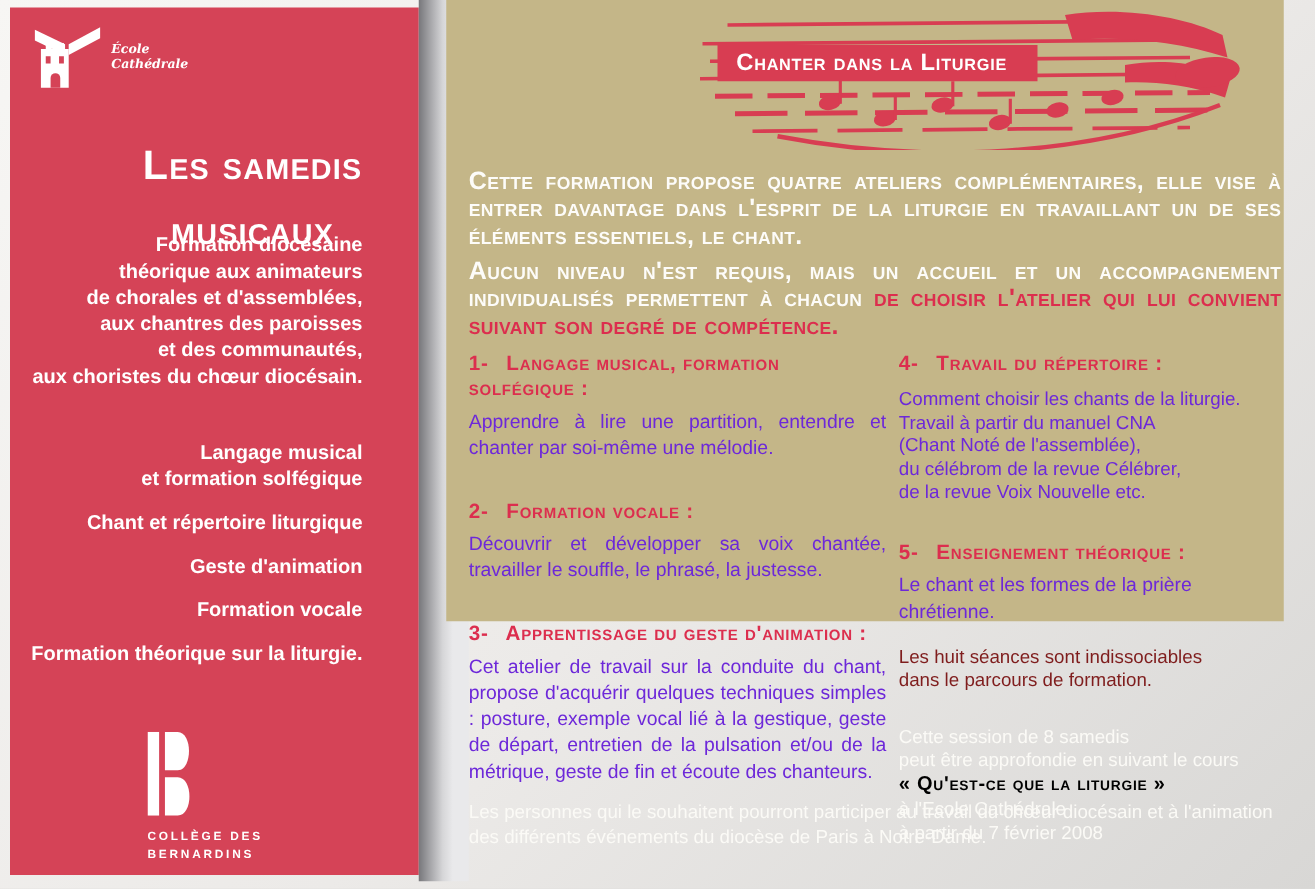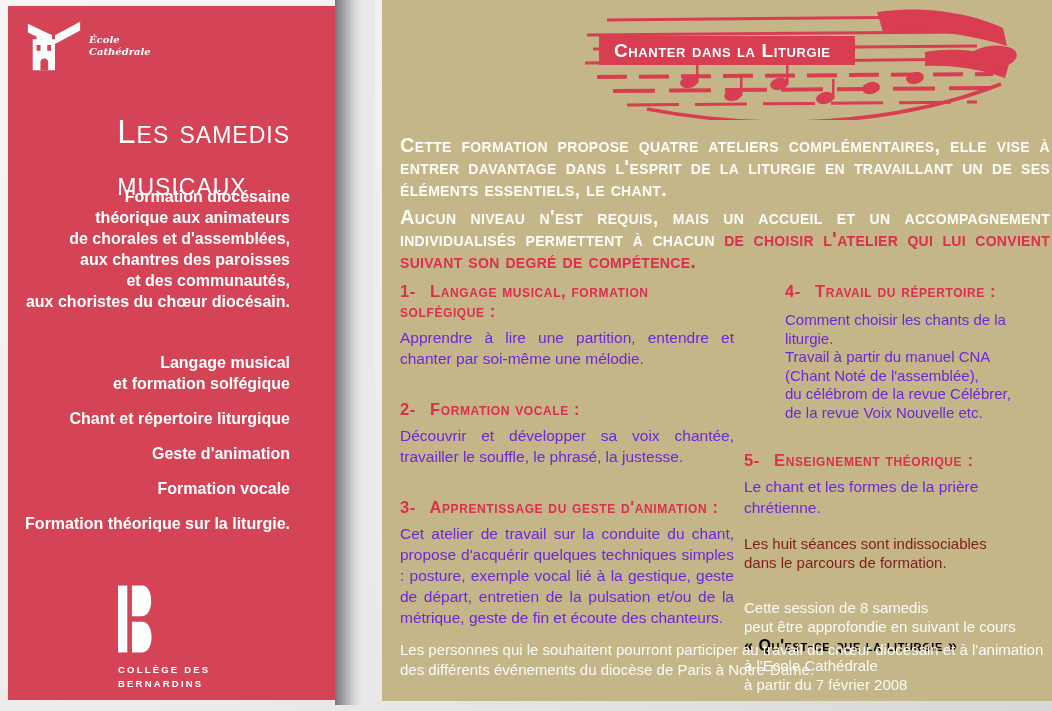--- a/index.html
+++ b/index.html
@@ -14,22 +14,22 @@
   }
   
   .page-left{
     position:absolute;left:8px;top:6px;width:327px;height:694px;
     background:#d54357;color:#fff;
   }
   .ec-logo{position:absolute;left:17px;top:12px;display:flex;gap:6px;}
   .ec-text{margin-top:16px;font-family:"DejaVu Serif",serif;font-style:italic;
     font-size:10px;line-height:12px;font-weight:700;color:#fff;}
   .lp-title{
-    position:absolute;right:45px;top:100px;margin:0;text-align:left;
-    font-variant:small-caps;font-weight:400;font-size:33px;line-height:52px;
+    position:absolute;right:45px;top:100px;margin:0;text-align:center;
+    font-variant:small-caps;font-weight:700;font-size:33px;line-height:52px;
     letter-spacing:1px;color:#fff;
   }
   .lp-title span{display:block;}
   .lp-audience{
     position:absolute;right:45px;top:180px;margin:0;width:270px;
     text-align:right;white-space:pre-line;
     font-size:16px;line-height:21px;font-weight:700;color:#fff;
   }
   .lp-themes{
     position:absolute;right:45px;top:346px;margin:0;padding:0;width:270px;
@@ -41,21 +41,21 @@
   .bern-text{margin-top:10px;font-size:9.5px;line-height:14px;font-weight:700;
     letter-spacing:2.2px;color:#fff;}
   .bern-text span{display:block;}
   
   .gutter{
     position:absolute;left:335px;top:0;width:40px;height:705px;
     background:linear-gradient(90deg,#77777b 0%,#a9a9ac 25%,#d6d6d8 48%,#e9e9eb 68%,#e9e9eb 100%);
   }
   
   .page-right{
-    position:absolute;left:382px;top:0;width:670px;height:701px;
+    position:absolute;left:357px;top:0;width:670px;height:497px;
     background:#c4b688;color:#fff;
   }
   .banner{position:absolute;left:195px;top:4px;width:445px;height:116px;}
   .banner svg{position:absolute;left:0;top:0;}
   .band{
     position:absolute;left:22px;top:32px;width:256px;height:29px;
     background:#d83d52;display:flex;align-items:center;padding-left:15px;
     box-sizing:border-box;z-index:2;
   }
   .band-text{
@@ -76,21 +76,21 @@
     margin:0;font-variant:small-caps;font-weight:700;font-size:16.5px;
     line-height:20px;letter-spacing:.6px;color:#dc2e4e;
   }
   .ws-num{margin-right:9px;}
   .ws-body{
     margin:6px 0 0 0;font-size:15.5px;line-height:21px;color:#6d28d9;
   }
   .just{text-align:justify;}
   .pre{white-space:pre-line;line-height:18.5px;font-size:15px;margin-top:10px;}
   .col1 .ws + .ws{margin-top:30px;}
-  .ws-4{margin-top:0;margin-left:41px;}
+  .ws-4{margin-top:0;}
   .ws-5{margin-top:28px;}
   .note-1{margin:16px 0 0 0;white-space:pre-line;font-size:15px;line-height:19px;color:#7f1d1d;}
   .note-2{margin:26px 0 0 0;font-size:15px;line-height:19px;color:#fbfaf6;}
   .note-2 span{display:block;white-space:pre-line;}
   .note-course-title{
     font-variant:small-caps;font-weight:700;font-size:16px;letter-spacing:.6px;
     color:#000000;line-height:20px;
   }
   .rp-footer{
     position:absolute;left:18px;top:640px;margin:0;width:652px;

